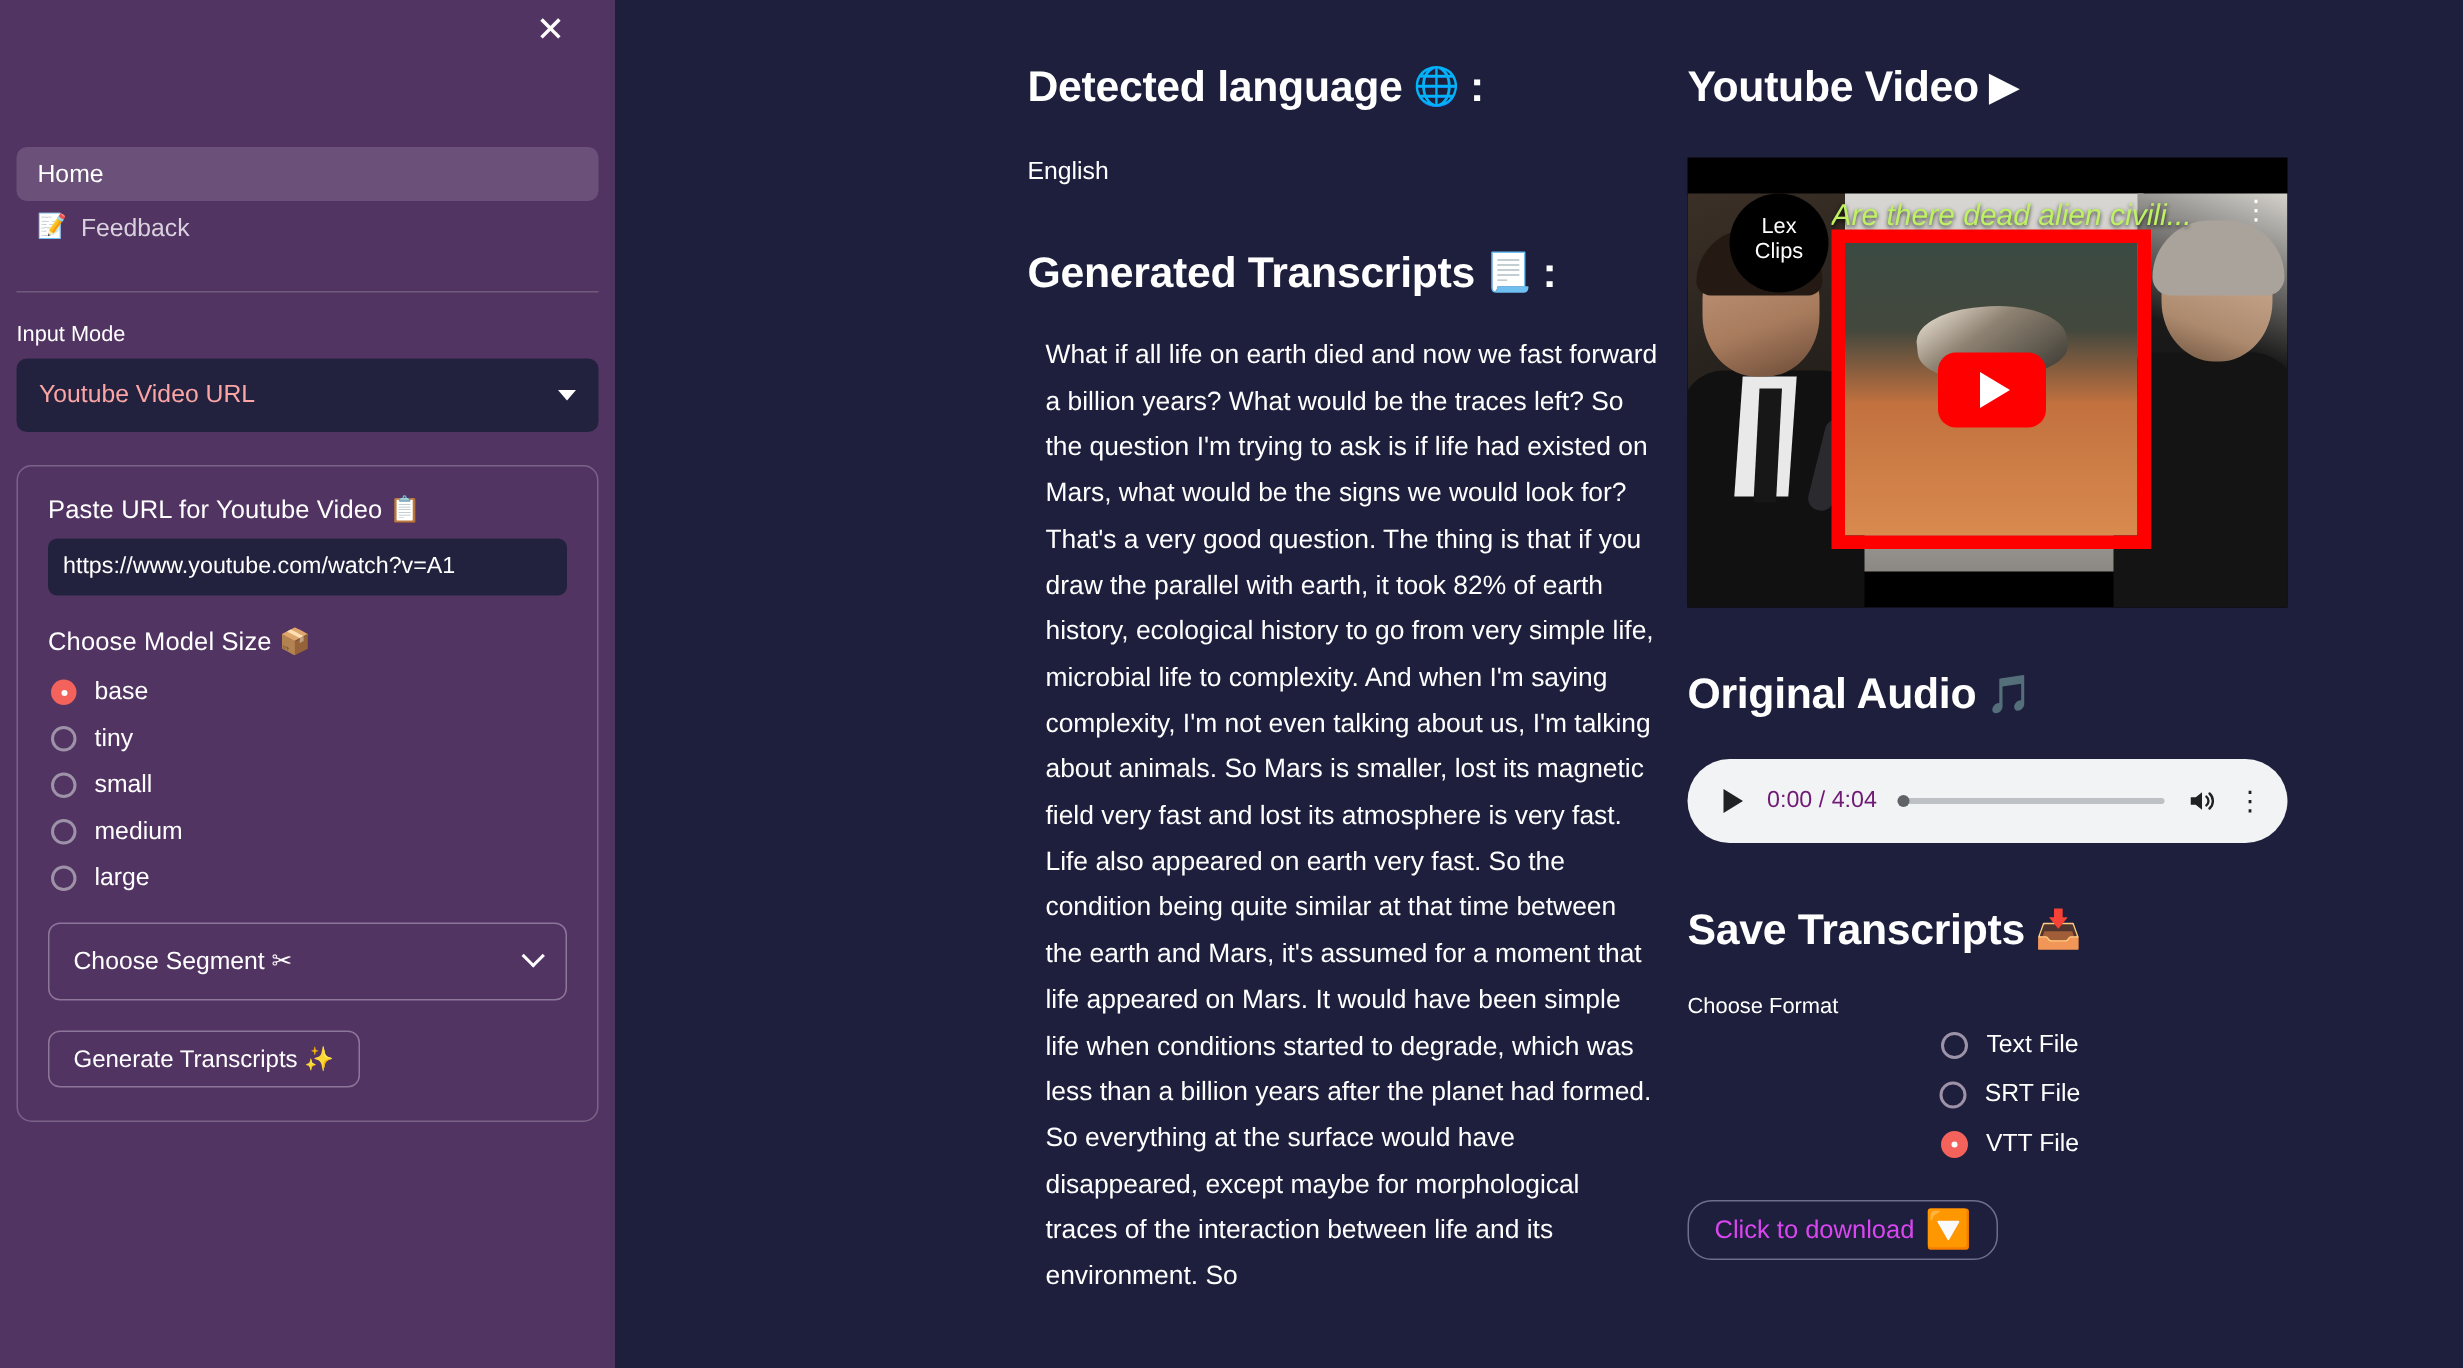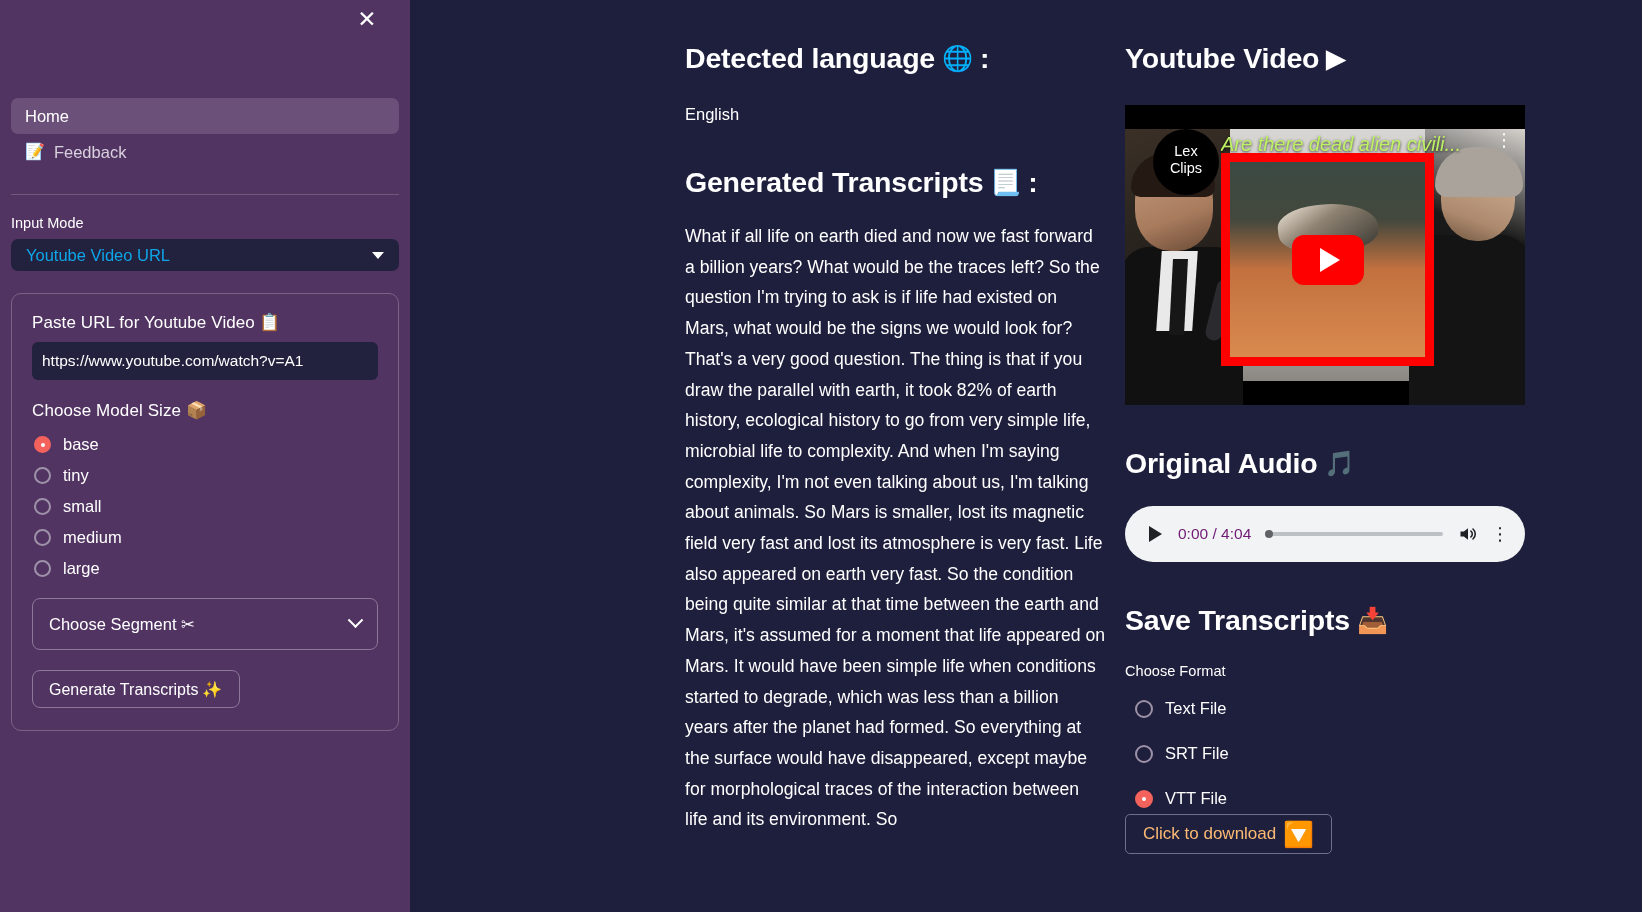--- a/index.html
+++ b/index.html
@@ -47,26 +47,26 @@
     margin: 24px 0 0 0;
     height: 1px;
     background: #6f5a7c;
   }
   .section-label {
     color: #ffffff;
     font-size: 14.5px;
     padding: 20px 0 8px 0;
   }
   .select-box {
-    height: 32px;
+    height: 49px;
     background: #22223f;
     border-radius: 7px;
     display: flex; align-items: center; justify-content: space-between;
     padding: 0 15px;
-    color: #0ea5e9;
+    color: #fca5a5;
     font-size: 16.5px;
     cursor: pointer;
   }
   .caret-solid {
     width: 0; height: 0;
     border-left: 6px solid transparent;
     border-right: 6px solid transparent;
     border-top: 7px solid #ffffff;
   }
   .panel {
@@ -185,20 +185,21 @@
     font-size: 16.5px;
     margin-top: 30px;
   }
   h2.head.gen { margin-top: 42px; }
   .transcript {
     color: #ffffff;
     font-size: 17.6px;
     line-height: 30.7px;
     margin-top: 22px;
     text-align: left;
+    margin-left: 12px;
   }
 
   
   .video-card {
     margin-top: 30px;
     width: 400px; height: 300px;
     background: #000000;
     position: relative;
     overflow: hidden;
   }
@@ -378,34 +379,36 @@
   
   h2.head.save { margin-top: 42px; }
   .choose-format {
     color: #ffffff;
     font-size: 14.6px;
     margin-top: 26px;
   }
   .fmt-row {
     display: flex; align-items: center;
     height: 31px;
-    margin-top: 14px;
+    margin-top: 2px;
     cursor: pointer;
     padding-left: 10px;
+    justify-content: center;
   }
   .fmt-row .radio { width: 18px; height: 18px; flex: 0 0 18px; }
   .fmt-row .radio.checked::after { left: 5px; top: 5px; }
   .dl-btn {
+    margin-top: 22px;
     display: inline-flex; align-items: center; gap: 7px;
     height: 40px;
     padding: 0 17px;
     border: 1px solid #6d6f8e;
-    border-radius: 5px;
+    border-radius: 16px;
     background: transparent;
-    color: #fdba74;
+    color: #d946ef;
     font-size: 17px;
     font-family: "Liberation Sans", sans-serif;
     cursor: pointer;
   }
 </style>
 </head>
 <body>
 
 <div id="app">
 

